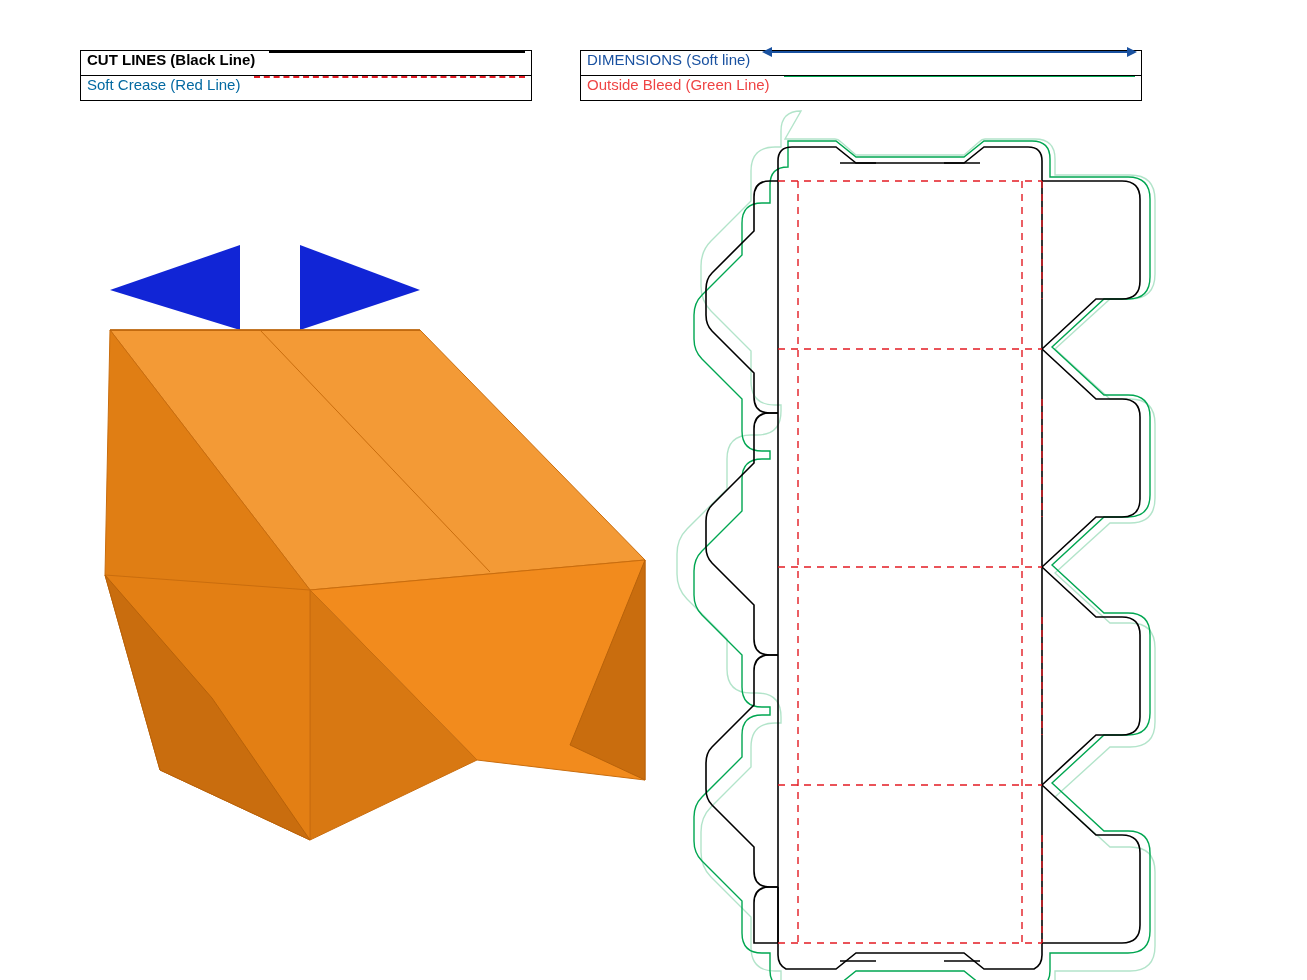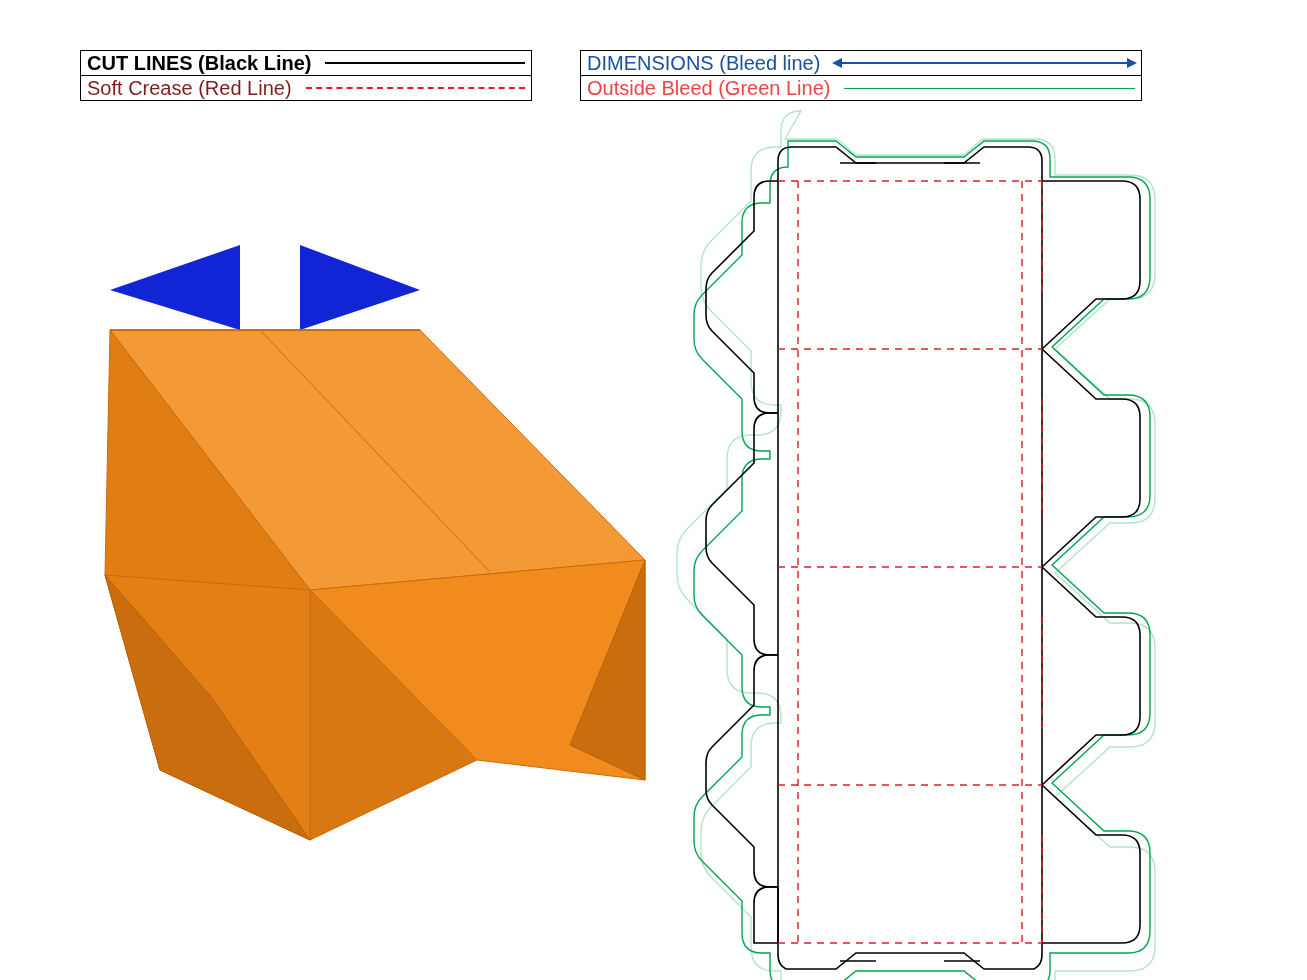--- a/index.html
+++ b/index.html
@@ -1,30 +1,30 @@
 <!DOCTYPE html>
 <html><head>
 <meta charset="utf-8">
 <style>
   html,body{margin:0;padding:0;width:1307px;height:980px;background:#fff;font-family:Arial,Helvetica,sans-serif;overflow:hidden}
   .canvas{position:relative;width:1307px;height:980px}
   .legend{position:absolute;border:1px solid #000}
-  .legend-row{display:flex;align-items:center;height:24px;border-bottom:1px solid #000;padding:0 6px;font-size:20px}
+  .legend-row{display:flex;height:24px;border-bottom:1px solid #000;padding:0 6px;font-size:15px}
   .legend-row:last-child{border-bottom:none}
   .legend-label{flex:0 0 auto;white-space:nowrap}
   .legend-sample{flex:1 1 auto;margin-left:14px;height:2px;position:relative}
   .solid-black{background:#000}
   .dash-red{border-top:2px dashed #e31b23;height:0}
   .solid-green{background:#00a651;height:1px}
   .arrow-blue{background:#1951a0;height:2px;position:relative}
   .arrow-blue::before,.arrow-blue::after{content:"";position:absolute;top:-4px;width:0;height:0;border-top:5px solid transparent;border-bottom:5px solid transparent}
   .arrow-blue::before{left:-2px;border-right:10px solid #1951a0}
   .arrow-blue::after{right:-2px;border-left:10px solid #1951a0}
   .c-black{color:#000;font-weight:600}
-  .c-red{color:#7f1d1d}
+  .c-red{color:#0369a1}
   .c-blue{color:#1951a0}
   .c-green{color:#ef4444}
   svg{position:absolute;overflow:visible}
 </style>
 </head>
 <body>
 
 <div class="canvas">
 
   <div class="legend" style="left:80px;top:50px;width:450px">
@@ -33,21 +33,21 @@
       <span class="legend-sample solid-black"></span>
     </div>
     <div class="legend-row">
       <span class="legend-label c-red">Soft Crease (Red Line)</span>
       <span class="legend-sample dash-red"></span>
     </div>
   </div>
 
   <div class="legend" style="left:580px;top:50px;width:560px">
     <div class="legend-row">
-      <span class="legend-label c-blue">DIMENSIONS (Bleed line)</span>
+      <span class="legend-label c-blue">DIMENSIONS (Soft line)</span>
       <span class="legend-sample arrow-blue"></span>
     </div>
     <div class="legend-row">
       <span class="legend-label c-green">Outside Bleed (Green Line)</span>
       <span class="legend-sample solid-green"></span>
     </div>
   </div>
 
   <svg width="640" height="700" style="left:30px;top:200px" viewBox="0 0 640 700">
 

